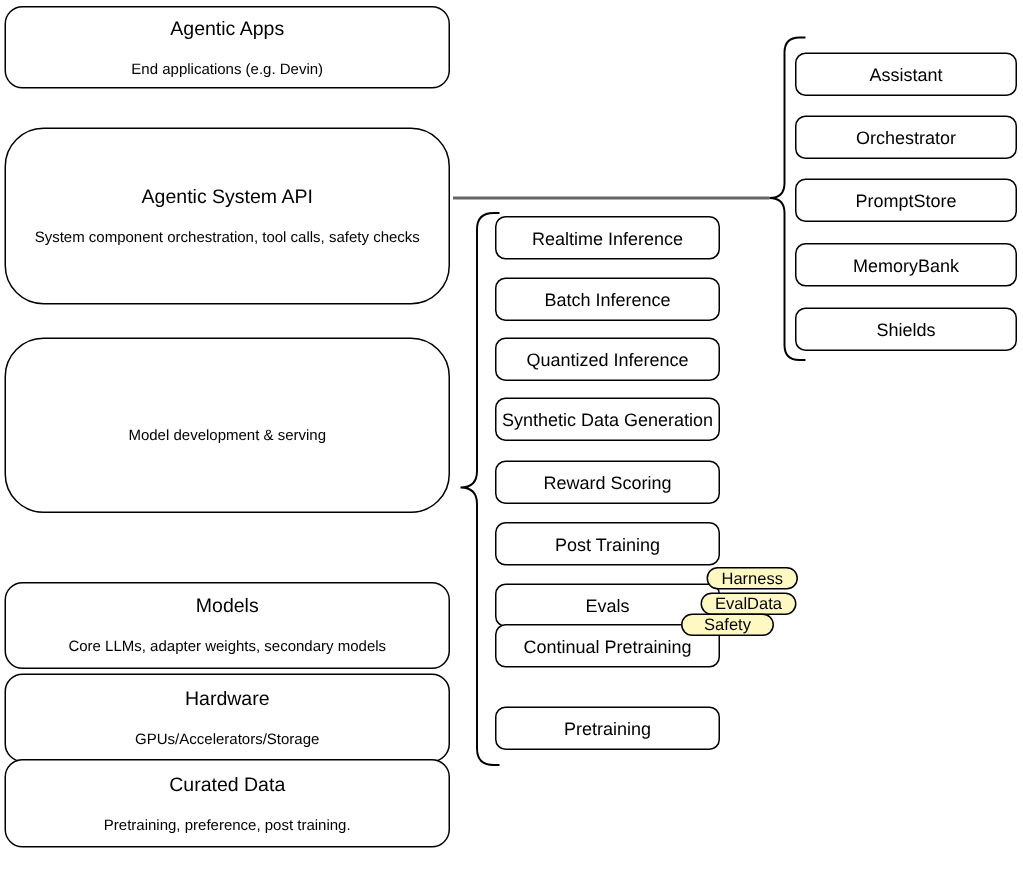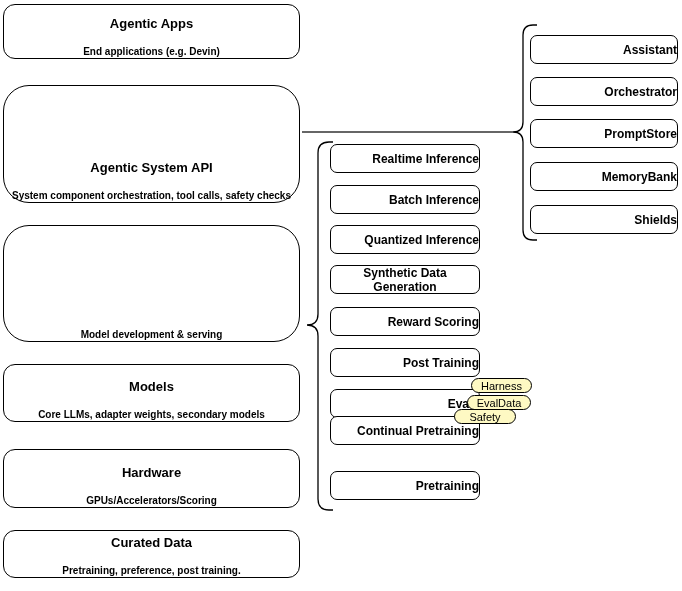--- a/index.html
+++ b/index.html
@@ -2,21 +2,21 @@
 <html style="--stroke: #000000; --connector: #666666; --bg: #ffffff; --text: #000000;"><head>
 <meta charset="utf-8">
 <style>
   html,body{margin:0;padding:0;background:#fff;}
   body{font-family:"Liberation Sans",sans-serif;color:var(--text,#000);}
   #canvas{position:relative;width:682px;height:591px;background:var(--bg,#fff);overflow:hidden;}
   #connector-layer{position:absolute;left:0;top:0;width:682px;height:591px;}
   .brace{fill:none;stroke:var(--stroke,#000);stroke-width:1.3px;}
   .connector{stroke:var(--connector,#666);stroke-width:2px;}
   .box{position:absolute;box-sizing:border-box;background:#fff;border:1px solid var(--stroke,#000);
-       display:flex;flex-direction:column;align-items:center;justify-content:flex-end;text-align:center;font-weight:bold;}
+       display:flex;flex-direction:column;align-items:center;justify-content:center;text-align:center;}
   .left-box{left:3px;width:297px;}
   .layer-title{font-size:13px;line-height:15px;}
   .layer-subtitle{font-size:10px;line-height:12px;margin-top:15px;}
   .small-box{height:29px;border-radius:7px;font-size:12px;flex-direction:row;}
   .mid-box{left:330px;width:150px;}
   .right-box{left:530px;width:148px;}
   .pill{position:absolute;box-sizing:border-box;height:15px;border:1px solid var(--stroke,#000);
         border-radius:8px;background:#fef9c3;font-size:11px;display:flex;align-items:center;
         justify-content:center;z-index:3;}
   .col{position:absolute;left:0;top:0;width:0;height:0;}
@@ -40,29 +40,29 @@
         <div class="layer-title">Agentic Apps</div>
         <div class="layer-subtitle">End applications (e.g. Devin)</div>
       </div>
       <div class="box left-box" style="top: 85px; height: 118px; border-radius: 26px;">
         <div class="layer-title">Agentic System API</div>
         <div class="layer-subtitle">System component orchestration, tool calls, safety checks</div>
       </div>
       <div class="box left-box" style="top: 225px; height: 117px; border-radius: 26px;">
         <div class="layer-subtitle">Model development &amp; serving</div>
       </div>
-      <div class="box left-box" style="top: 364px; height: 58px; border-radius: 12px;">
+      <div class="box left-box" style="top: 388px; height: 58px; border-radius: 12px;">
         <div class="layer-title">Models</div>
         <div class="layer-subtitle">Core LLMs, adapter weights, secondary models</div>
       </div>
       <div class="box left-box" style="top: 449px; height: 59px; border-radius: 12px;">
         <div class="layer-title">Hardware</div>
-        <div class="layer-subtitle">GPUs/Accelerators/Scoring</div>
+        <div class="layer-subtitle">GPUs/Accelerators/Storage</div>
       </div>
-      <div class="box left-box" style="top: 530px; height: 48px; border-radius: 12px;">
+      <div class="box left-box" style="top: 506px; height: 59px; border-radius: 12px;">
         <div class="layer-title">Curated Data</div>
         <div class="layer-subtitle">Pretraining, preference, post training.</div>
       </div>
     </div>
   <div id="toolchain-column" class="col">
       <div class="box small-box mid-box" style="top: 144px;">Realtime Inference</div>
       <div class="box small-box mid-box" style="top: 185px;">Batch Inference</div>
       <div class="box small-box mid-box" style="top: 225px;">Quantized Inference</div>
       <div class="box small-box mid-box" style="top: 265px;">Synthetic Data Generation</div>
       <div class="box small-box mid-box" style="top: 307px;">Reward Scoring</div>

